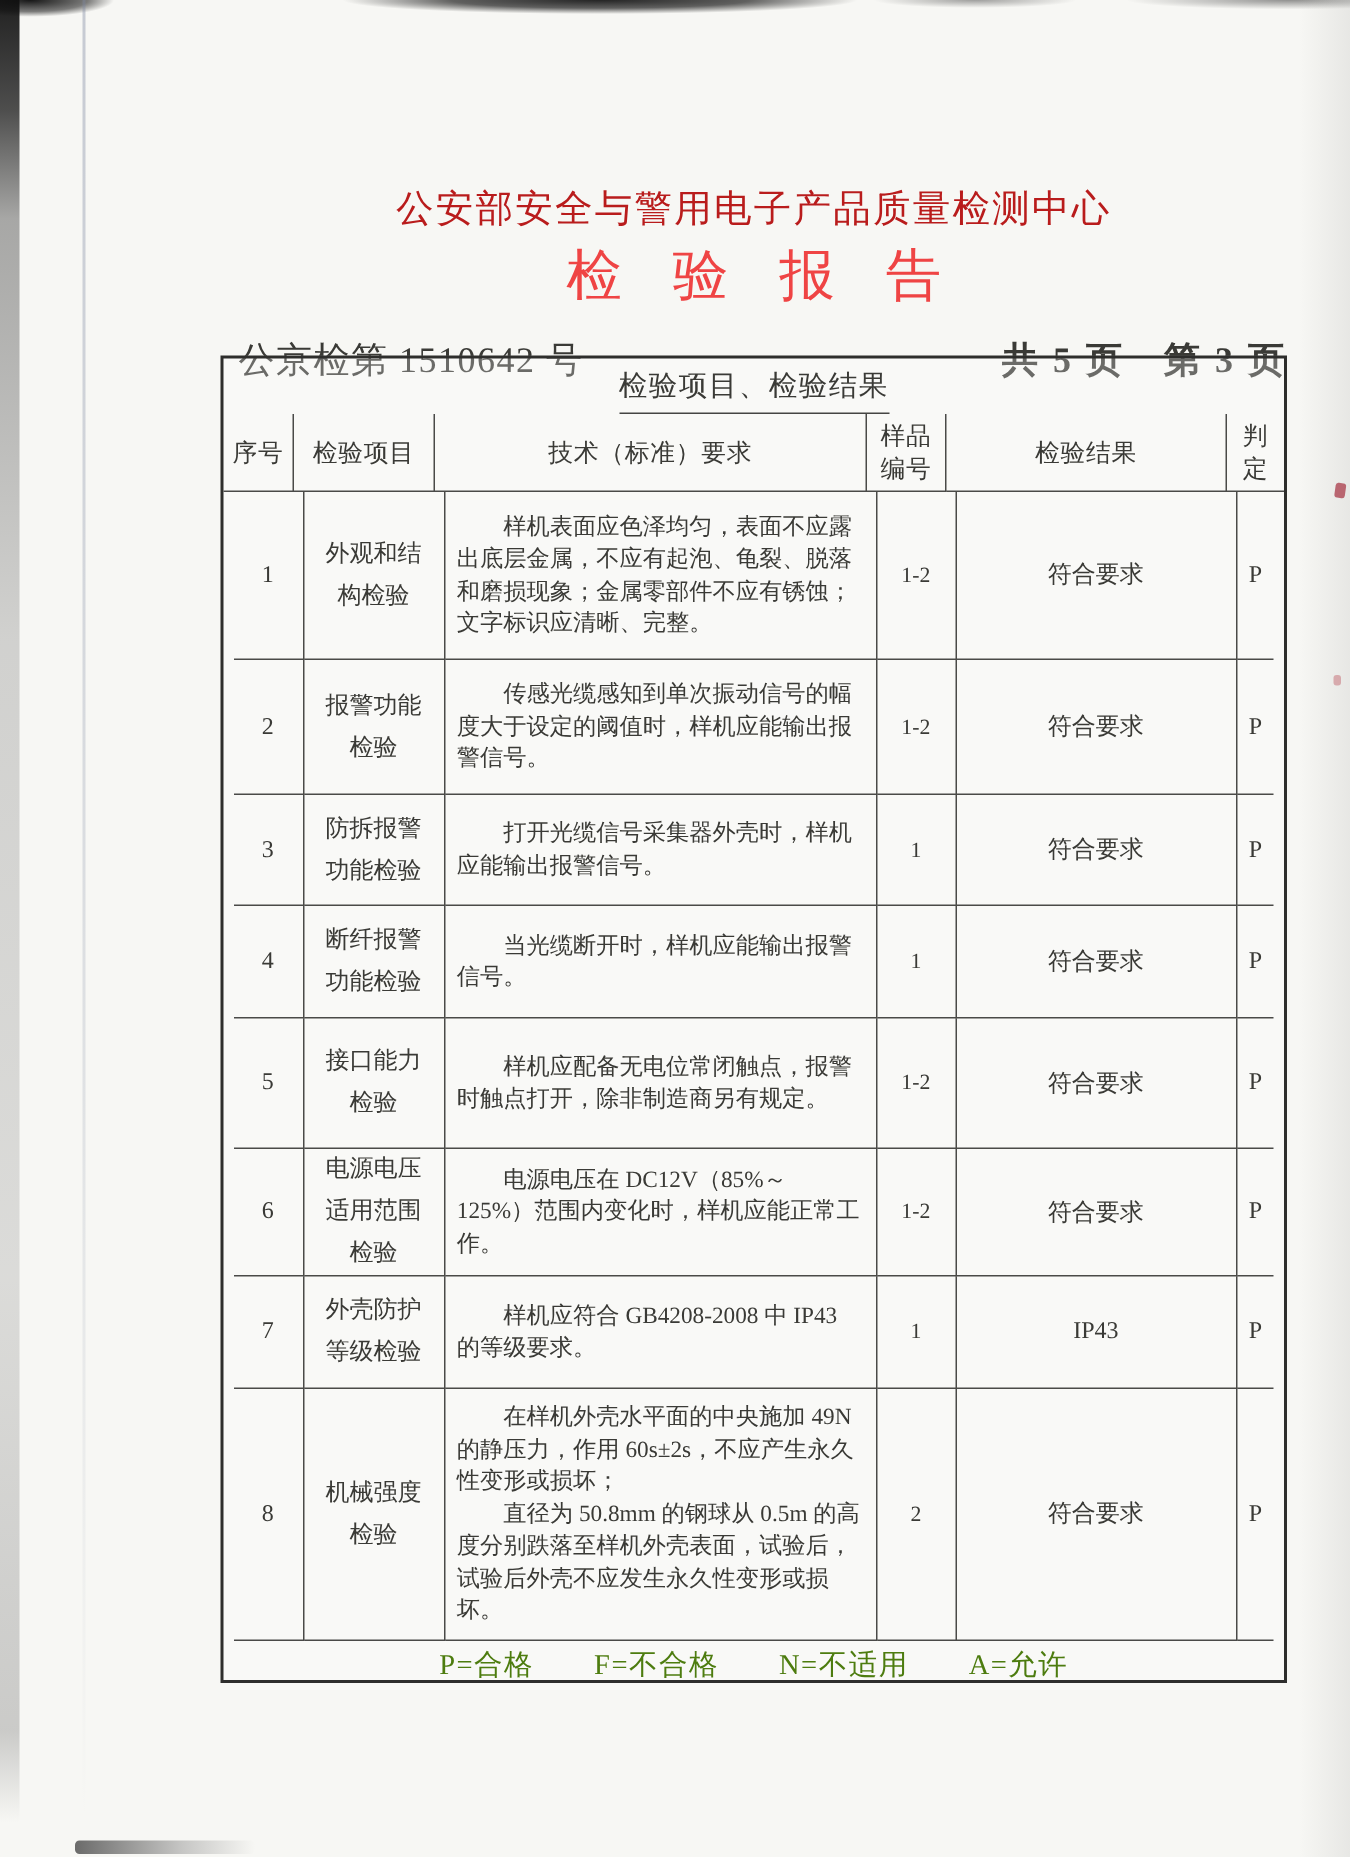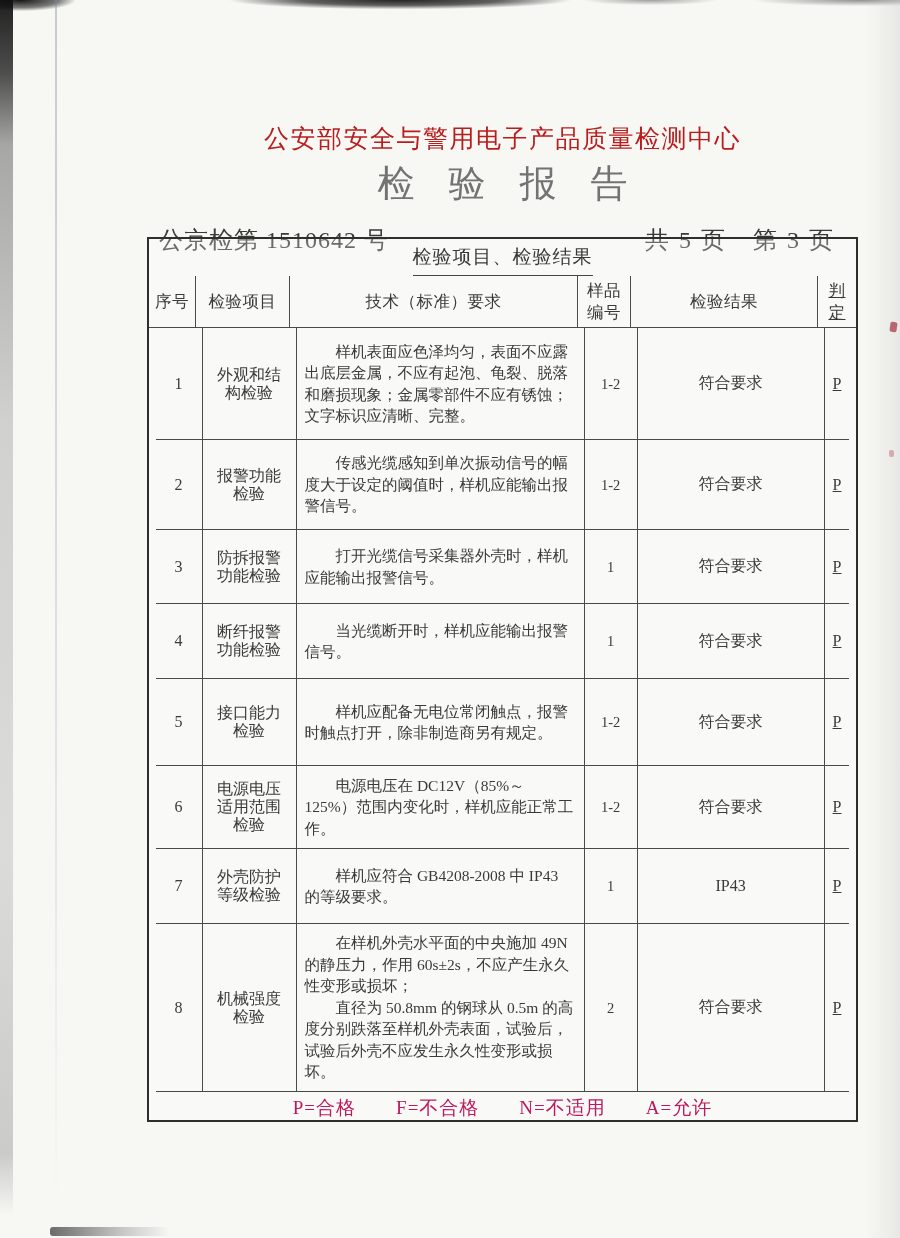--- a/index.html
+++ b/index.html
@@ -42,60 +42,60 @@
     background:linear-gradient(to right, rgba(60,60,60,.75), rgba(140,140,140,.45) 60%, rgba(170,170,170,0));
     border-radius:3px;}
   
   .doc-header{position:absolute;left:147px;top:0;width:711px;}
   .org-title{
     position:absolute;left:0;top:122px;width:100%;text-align:center;
     font-size:25px;letter-spacing:1.5px;color:#b91c1c;white-space:nowrap;
   }
   .report-title{
     position:absolute;left:0;top:159px;width:100%;text-align:center;
-    font-size:37px;color:#737373;letter-spacing:.92em;padding-left:.92em;
+    font-size:37px;color:#ef4444;letter-spacing:.92em;padding-left:.92em;
     box-sizing:border-box;white-space:nowrap;
   }
   .ref-row{position:absolute;left:0;top:206px;width:100%;height:28px;font-size:24px;margin-top:18px;}
   .ref-number{position:absolute;left:12px;top:0;letter-spacing:1px;}
-  .pagination{position:absolute;right:23px;top:0;letter-spacing:2px;}
+  .pagination{position:absolute;right:0;top:0;letter-spacing:2px;font-weight:bold;}
   
   .report-table{
     position:absolute;left:147px;top:237px;width:711px;height:885px;
     border:2px solid #2e2e2c;background:rgba(255,255,255,.25);
     box-sizing:border-box;display:flex;flex-direction:column;align-items:center;
   }
   .t-title{
     height:36px;border-bottom:1px solid #454543;display:flex;align-items:center;justify-content:center;
     font-size:19px;letter-spacing:1px;color:#3a3a36;flex:0 0 auto;
   }
   .trow{display:grid;grid-template-columns:47px 94px 288px 53px 187px 1fr;flex:0 0 auto;}
   .cell{
     border-right:1px solid #4a4a48;border-bottom:1px solid #4a4a48;
     display:flex;align-items:center;justify-content:center;text-align:center;
     box-sizing:border-box;font-size:16px;color:#3a3a36;
   }
   .cell:last-child{border-right:none;}
   .hrow .cell{font-size:16.5px;letter-spacing:.5px;}
   .hrow{height:52px;}
   .hrow .cell{line-height:22px;}
-  .c-item{padding:0 11px;line-height:18px;font-family:Liberation Serif, serif;}
+  .c-item{padding:0 11px;line-height:28px;font-family:Liberation Serif, serif;}
   .c-req{
     flex-direction:column;align-items:stretch;justify-content:center;
     text-align:left;padding:3px 8px;font-size:15.5px;line-height:21.5px;
   }
   .c-req p{margin:0;text-indent:2em;}
   .c-sample{font-size:14.5px;padding:0 6px;line-height:20px;}
-  .c-judge{padding:0 8px;line-height:20px;text-decoration:underline;}
+  .c-judge{padding:0 8px;line-height:20px;}
   .r1{min-height:112px;} .r2{min-height:90px;} .r3{min-height:74px;}
   .r4{min-height:75px;} .r5{min-height:87px;} .r6{min-height:83px;}
   .r7{min-height:75px;} .r8{min-height:168px;}
   .t-legend{
     flex:1 1 auto;min-height:31px;display:flex;align-items:center;justify-content:center;
-    font-size:19px;letter-spacing:1px;color:#be185d;
+    font-size:19px;letter-spacing:1px;color:#4d7c0f;
   }
 </style>
 </head>
 <body>
 
 <div class="page">
 
   <div class="scan-top"></div>
   <div class="scan-left"></div>
   <div class="fold-line"></div>

